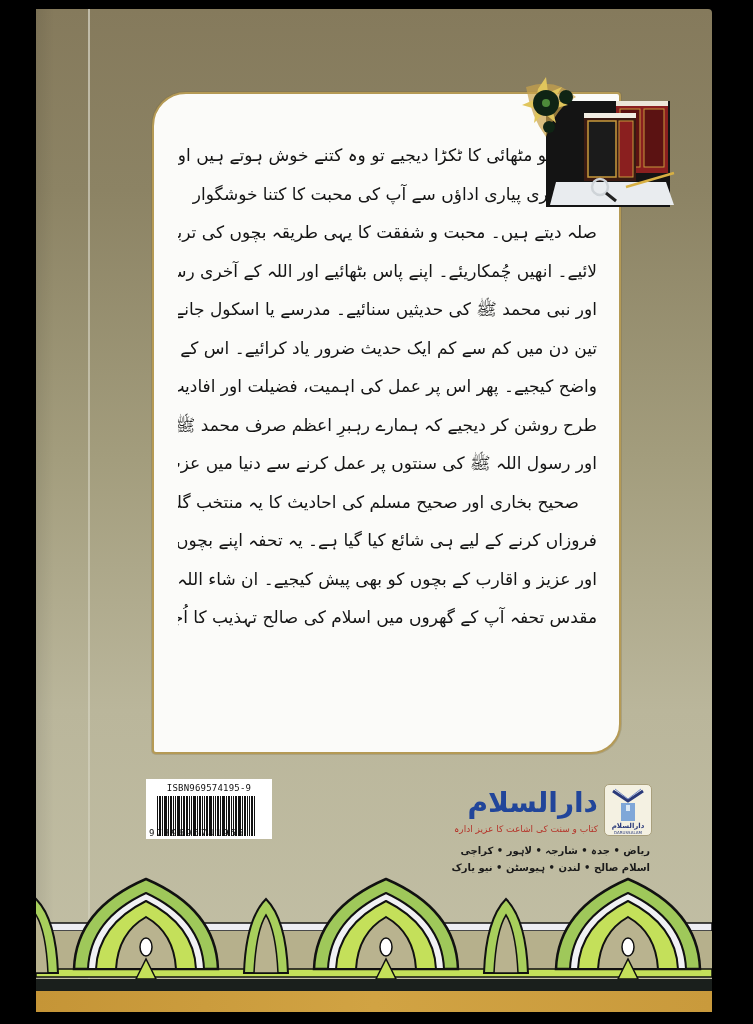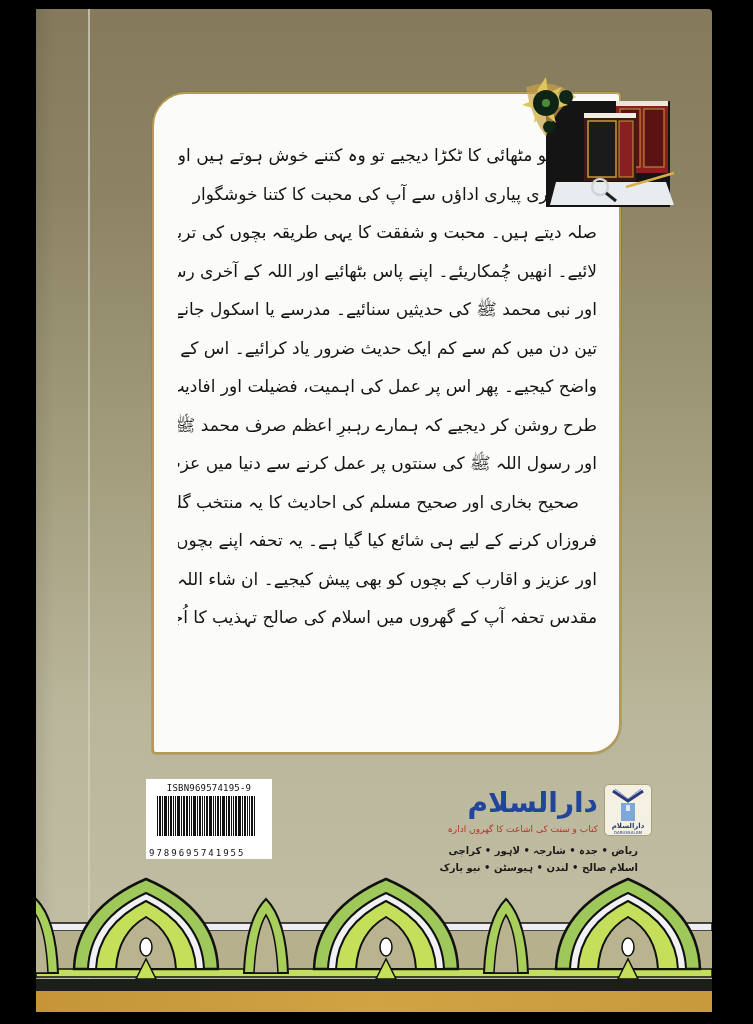--- a/index.html
+++ b/index.html
@@ -20,31 +20,31 @@
     box-shadow: 0 0 0 1px rgba(120,100,50,.25);
   }
   .text-block {
     position: absolute; left: 24px; right: 22px; top: 42px;
     direction: rtl; text-align: justify; text-align-last: right;
     font-family: "DejaVu Sans", sans-serif; font-size: 17px; line-height: 38.5px; color: #141414;
   }
   .text-line { display: block; white-space: nowrap; overflow: hidden; }
   .books-art { position: absolute; left: 480px; top: 68px; width: 160px; height: 132px; }
   .isbn-box {
-    position: absolute; left: 110px; top: 770px; width: 126px; height: 80px; background: #fff;
+    position: absolute; left: 110px; top: 770px; width: 126px; height: 60px; background: #fff;
   }
   .isbn-top { position: absolute; left: 0; right: 0; top: 4px; text-align: center; font-family: "DejaVu Sans Mono", monospace; font-size: 9px; letter-spacing: .2px; color: #111; }
   .barcode { position: absolute; left: 11px; top: 17px; width: 108px; height: 40px; display: flex; align-items: stretch; }
   .barcode span { display: block; background: #111; margin-right: 1px; }
   .isbn-bottom { position: absolute; left: 3px; right: 10px; bottom: 1px; font-family: "DejaVu Sans Mono", monospace; font-size: 9px; letter-spacing: 2px; color: #111; }
   .publisher { position: absolute; left: 418px; top: 775px; width: 200px; height: 110px; }
   .pub-name { position: absolute; right: 56px; top: 2px; font-family: "DejaVu Sans", sans-serif; font-size: 28px; font-weight: bold; color: #21459a; direction: rtl; }
   .pub-tag { position: absolute; right: 56px; top: 40px; font-size: 9px; color: #b5342a; direction: rtl; white-space: nowrap; }
   .pub-logo { position: absolute; right: 2px; top: 0; width: 46px; height: 50px; border: 1.5px solid #a9a07d; border-radius: 5px; background: #f4f1e2; }
-  .pub-cities { position: absolute; right: 16px; top: 58px; direction: rtl; font-size: 10px; font-weight: bold; color: #1a1a1a; line-height: 17px; white-space: nowrap; }
+  .pub-cities { position: absolute; right: 4px; top: 58px; direction: rtl; font-size: 10px; font-weight: bold; color: #1a1a1a; line-height: 17px; white-space: nowrap; }
   .border-art { position: absolute; left: 0; top: 860px; width: 676px; height: 120px; }
   .black-band { position: absolute; left: 0; top: 970px; width: 676px; height: 12px; background: #1a1f1c; }
   .gold-band { position: absolute; left: 0; top: 982px; width: 676px; height: 21px; background: linear-gradient(90deg, #c59537, #d1a343 50%, #c99a3c); }
 </style>
 </head>
 <body>
 
 <div class="cover">
   <div class="spine-shade"></div>
   <div class="spine-line"></div>
@@ -129,21 +129,21 @@
         <span style="width:1px"></span>
         <span style="width:1px"></span>
         <span style="width:2px"></span>
         <span style="width:1px"></span>
     </div>
     <div class="isbn-bottom">9789695741955</div>
   </div>
 
   <div class="publisher">
     <div class="pub-name">دارالسلام</div>
-    <div class="pub-tag">کتاب و سنت کی اشاعت کا گھروں ادارہ</div>
+    <div class="pub-tag">کتاب و سنت کی اشاعت کا عزیز ادارہ</div>
     <div class="pub-logo">
       <svg width="46" height="50" viewBox="0 0 46 50">
         <path d="M8 6 L23 16 L38 6" stroke="#2a3a7a" stroke-width="3" fill="none"></path>
         <path d="M10 4 L23 14 L36 4" stroke="#6f86c4" stroke-width="1" fill="none"></path>
         <rect x="16" y="18" width="14" height="18" fill="#7fa7d8"></rect>
         <rect x="21" y="20" width="4" height="6" fill="#dbe9f6"></rect>
         <text x="23" y="43" font-size="7" font-weight="bold" text-anchor="middle" fill="#2a3a7a" font-family="DejaVu Sans, sans-serif">دارالسلام</text>
         <text x="23" y="49" font-size="4" text-anchor="middle" fill="#2a3a7a" font-family="DejaVu Sans, sans-serif">DARUSSALAM</text>
       </svg>
     </div>

